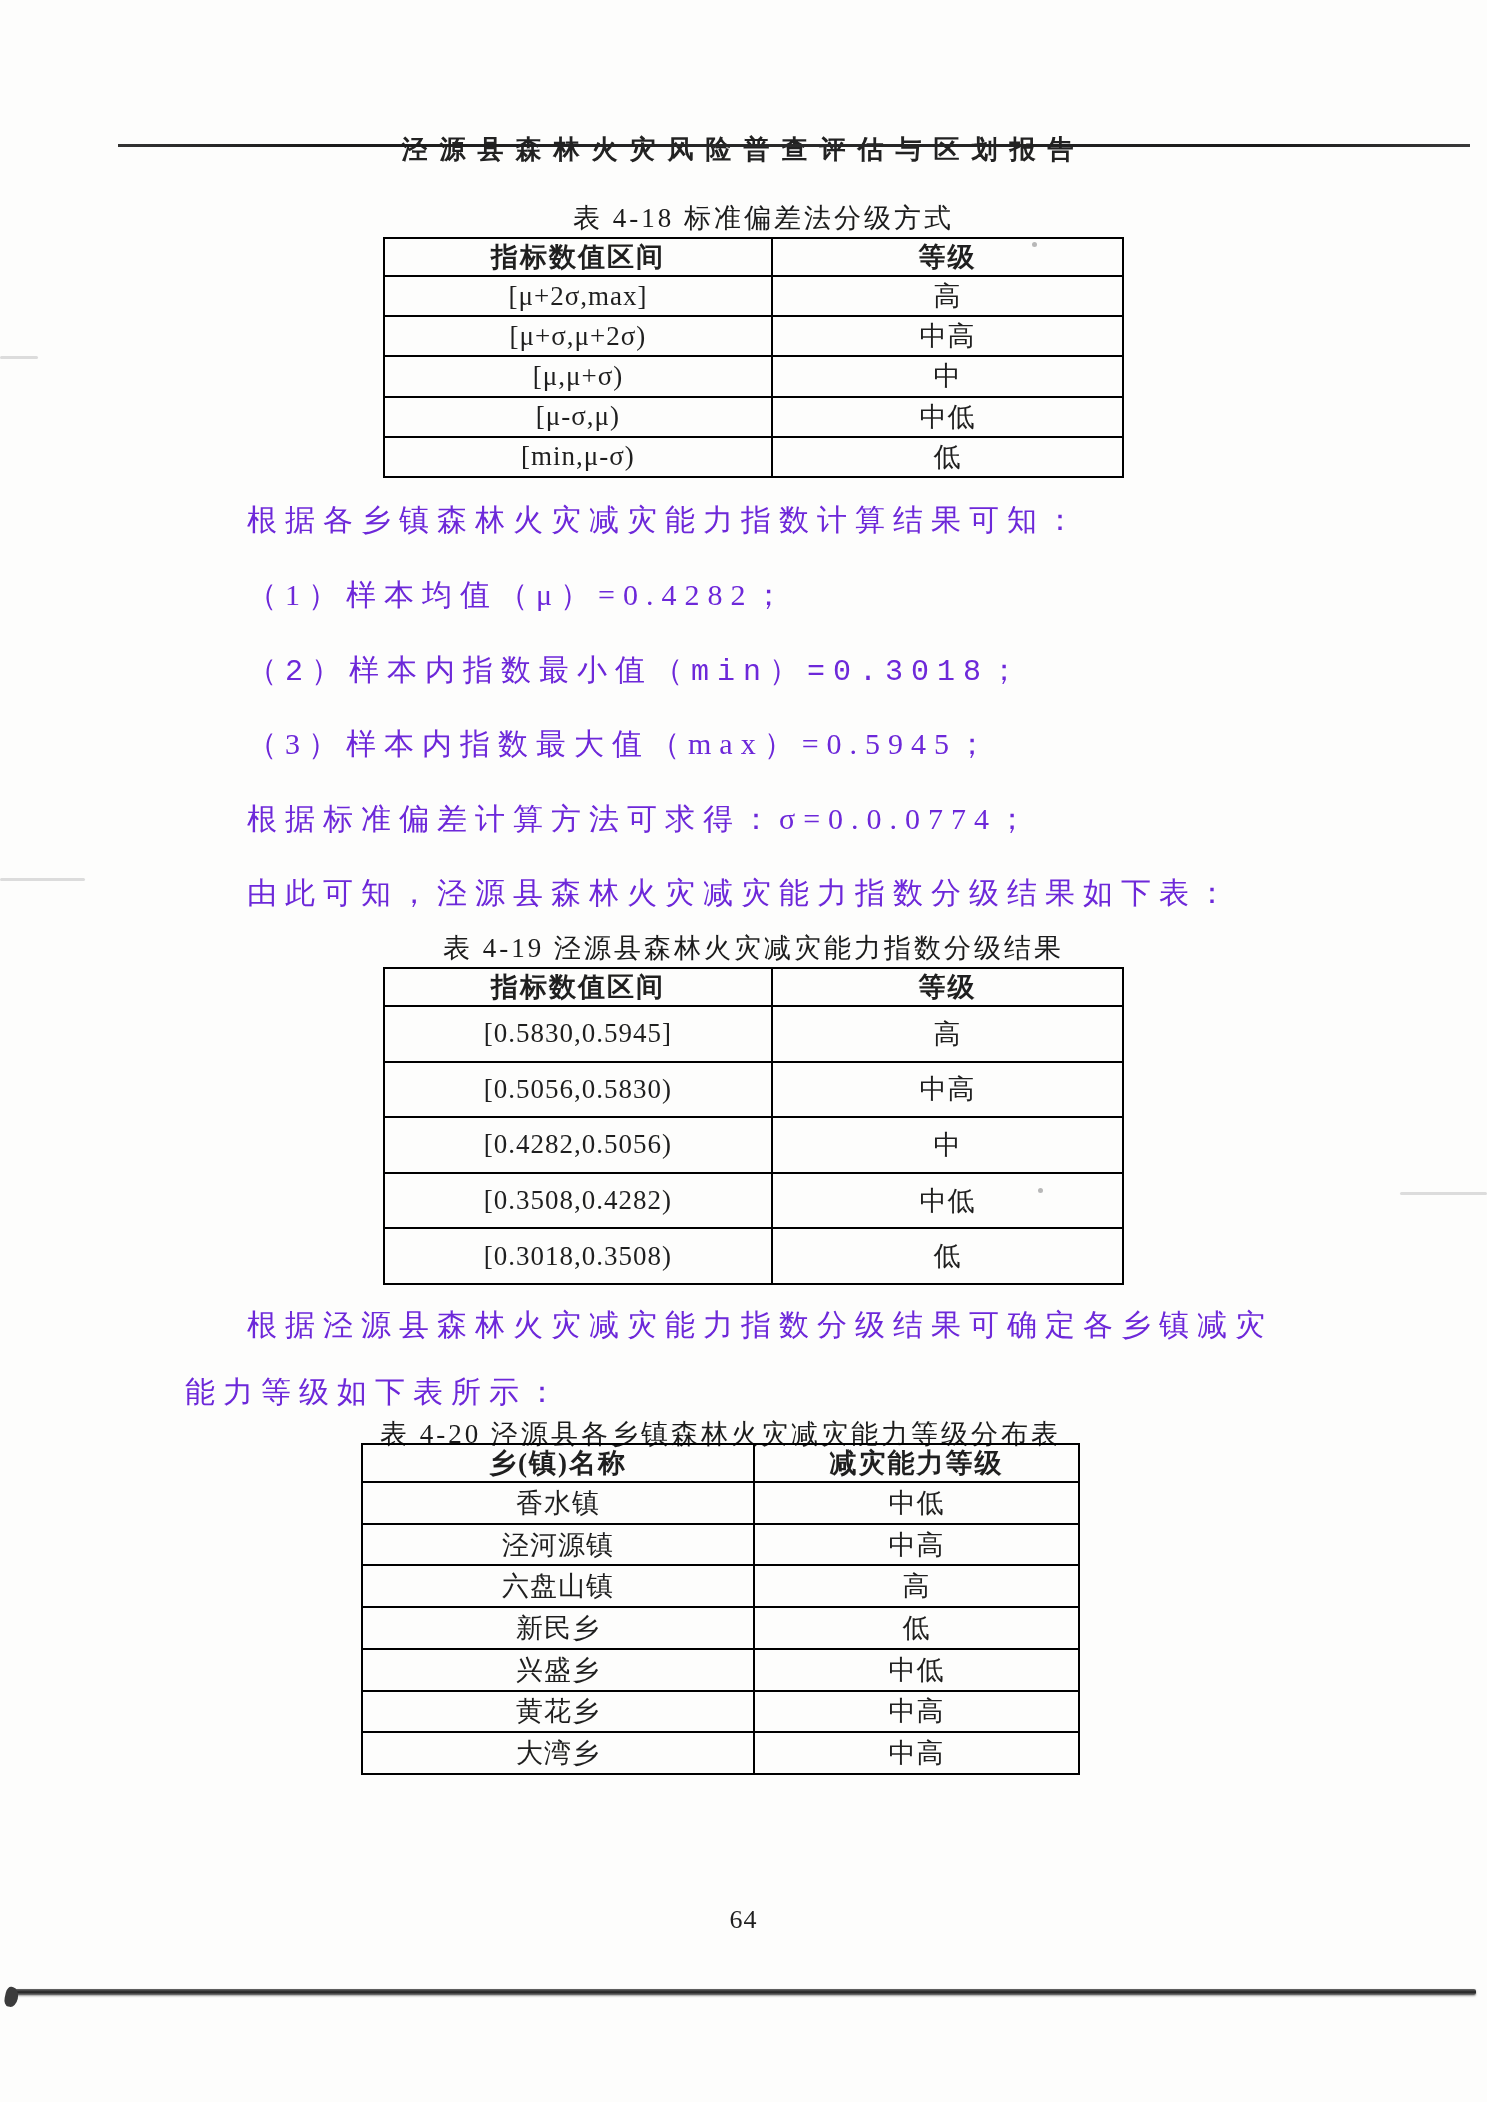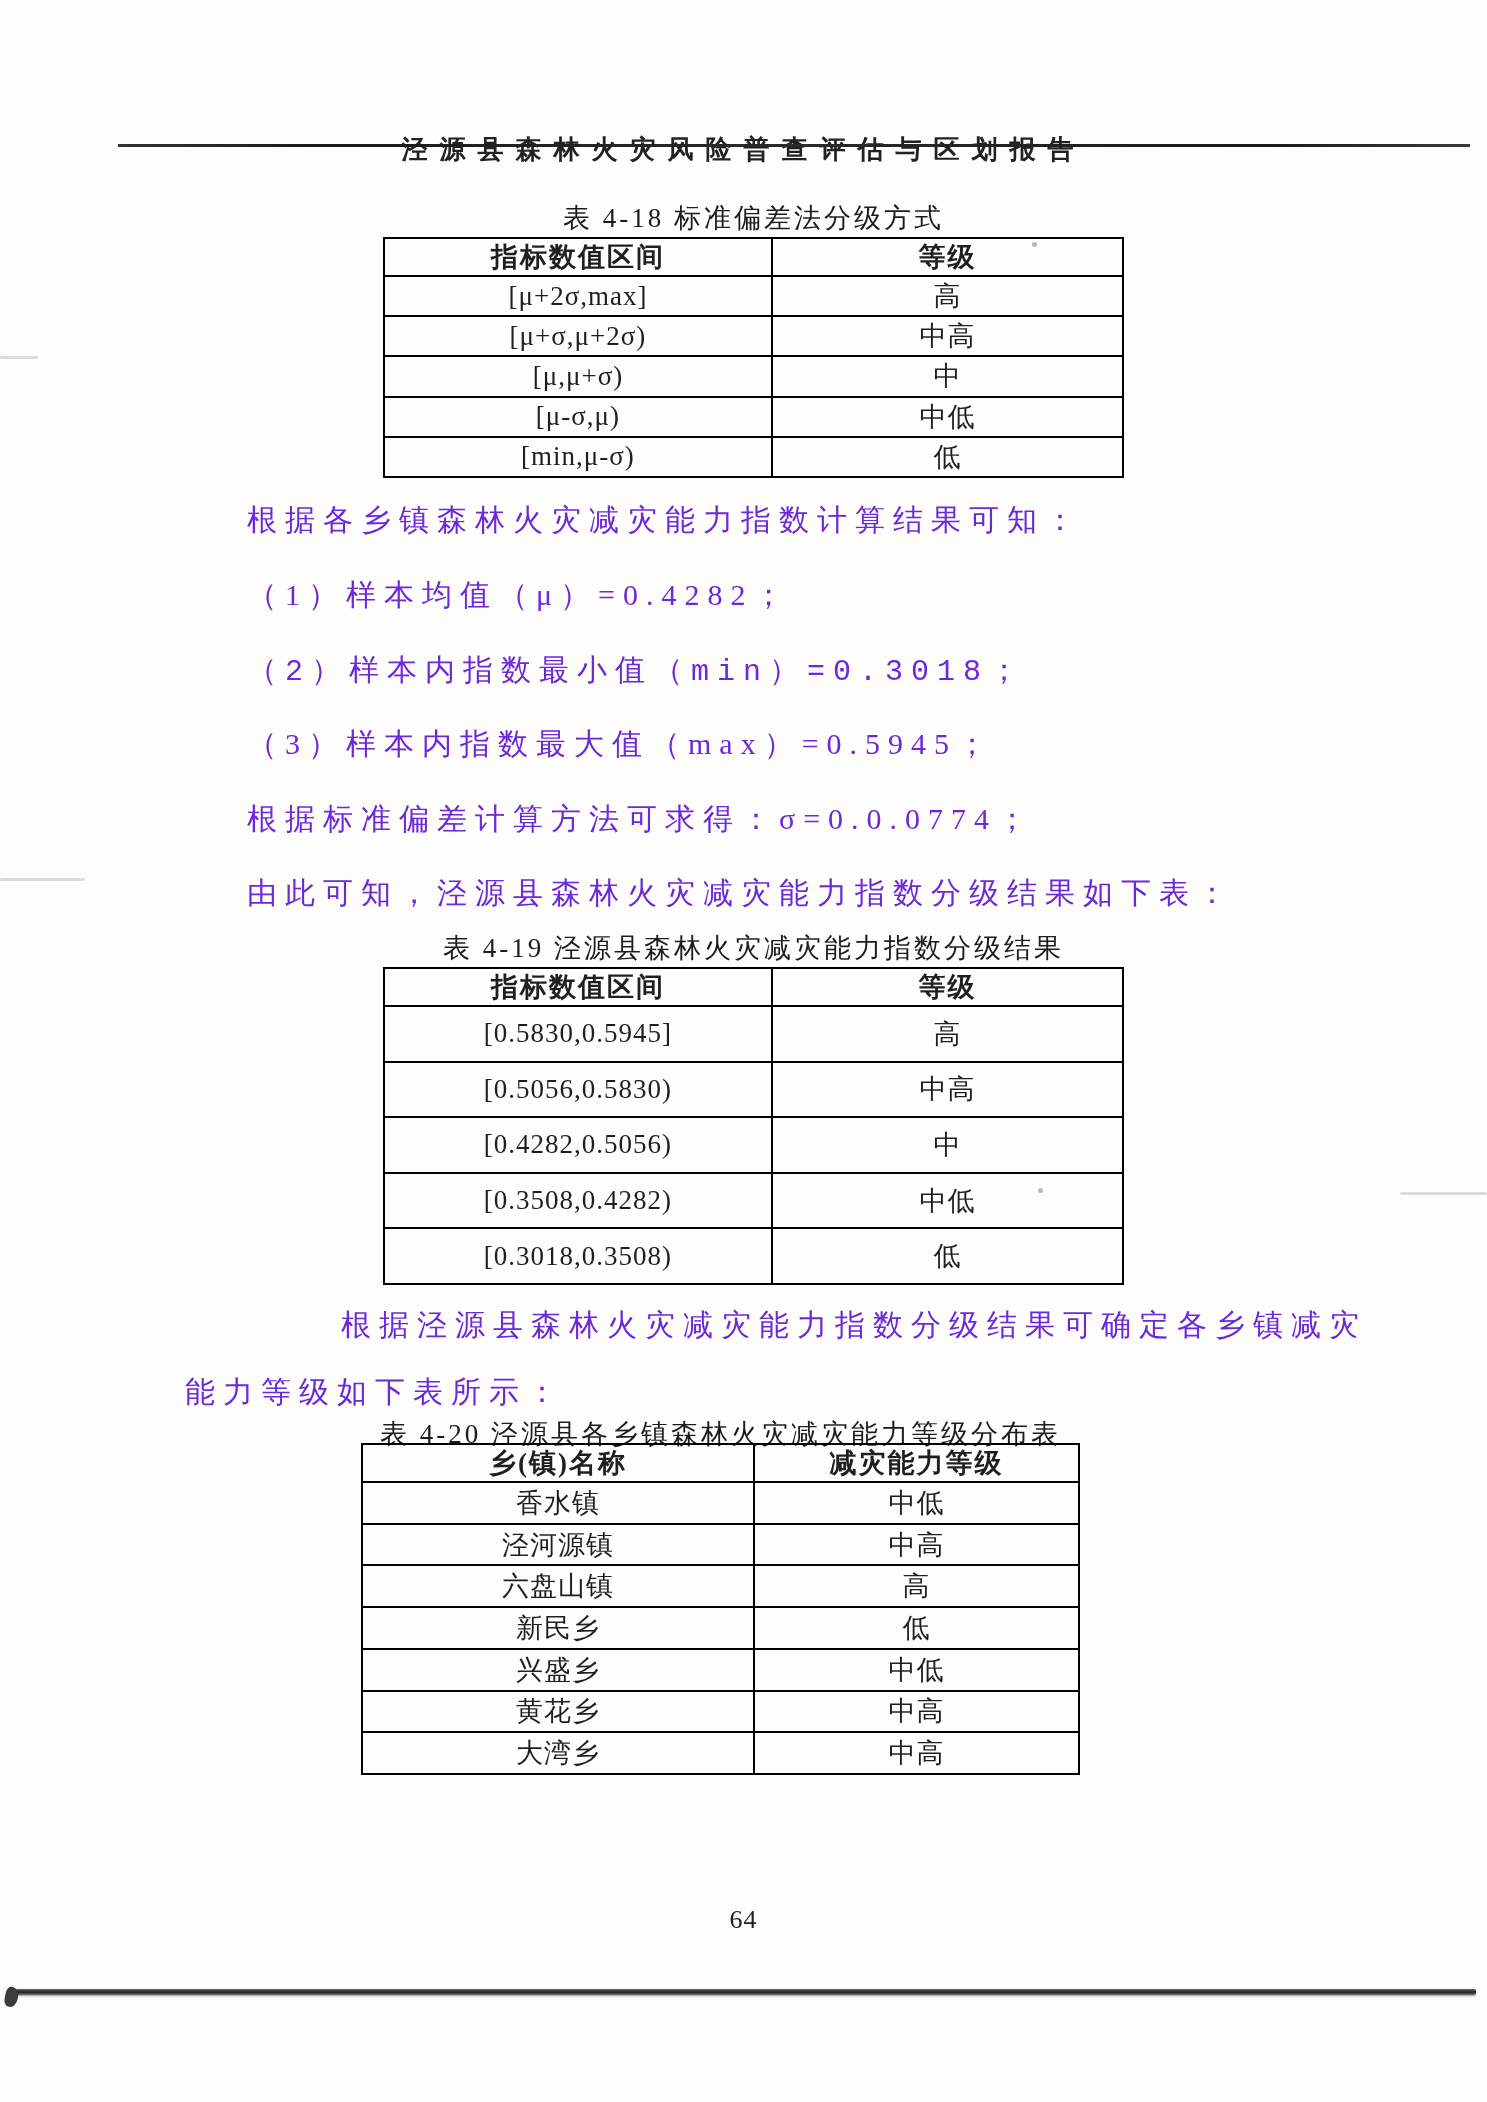--- a/index.html
+++ b/index.html
@@ -84,21 +84,21 @@
   .speck{width:5px;height:5px;background:#b8b8b8;border-radius:50%;}
 </style>
 </head>
 <body>
 
 <div id="page">
 
   <div class="abs doc-header">泾源县森林火灾风险普查评估与区划报告</div>
   <div class="abs header-rule"></div>
 
-  <div class="abs tbl-caption" style="top:200px;left:383px;width:741px;">表 4-18 标准偏差法分级方式</div>
+  <div class="abs tbl-caption" style="top:200px;left:393px;width:741px;">表 4-18 标准偏差法分级方式</div>
   <div class="abs" style="top:237px;left:383px;width:741px;height:241px;">
     <table class="data-tbl">
       <colgroup>
           <col style="width:52.5%">
           <col style="width:47.5%">
         </colgroup>
     <thead>
           <tr>
             <th>指标数值区间</th>
             <th>等级</th>
@@ -167,21 +167,21 @@
             <td>中低</td>
           </tr>
           <tr>
             <td>[0.3018,0.3508)</td>
             <td>低</td>
           </tr>
         </tbody>
       </table>
   </div>
 
-  <div class="abs para indent" style="top:1305px;text-align:right;">根据泾源县森林火灾减灾能力指数分级结果可确定各乡镇减灾</div>
+  <div class="abs para indent" style="top:1305px;">根据泾源县森林火灾减灾能力指数分级结果可确定各乡镇减灾</div>
   <div class="abs para" style="top:1372px;">能力等级如下表所示：</div>
 
   <div class="abs tbl-caption" style="top:1416px;left:361px;width:719px;">表 4-20 泾源县各乡镇森林火灾减灾能力等级分布表</div>
   <div class="abs" style="top:1443px;left:361px;width:719px;height:332px;">
     <table class="data-tbl">
       <colgroup>
           <col style="width:54.7%">
           <col style="width:45.3%">
         </colgroup>
     <thead>

